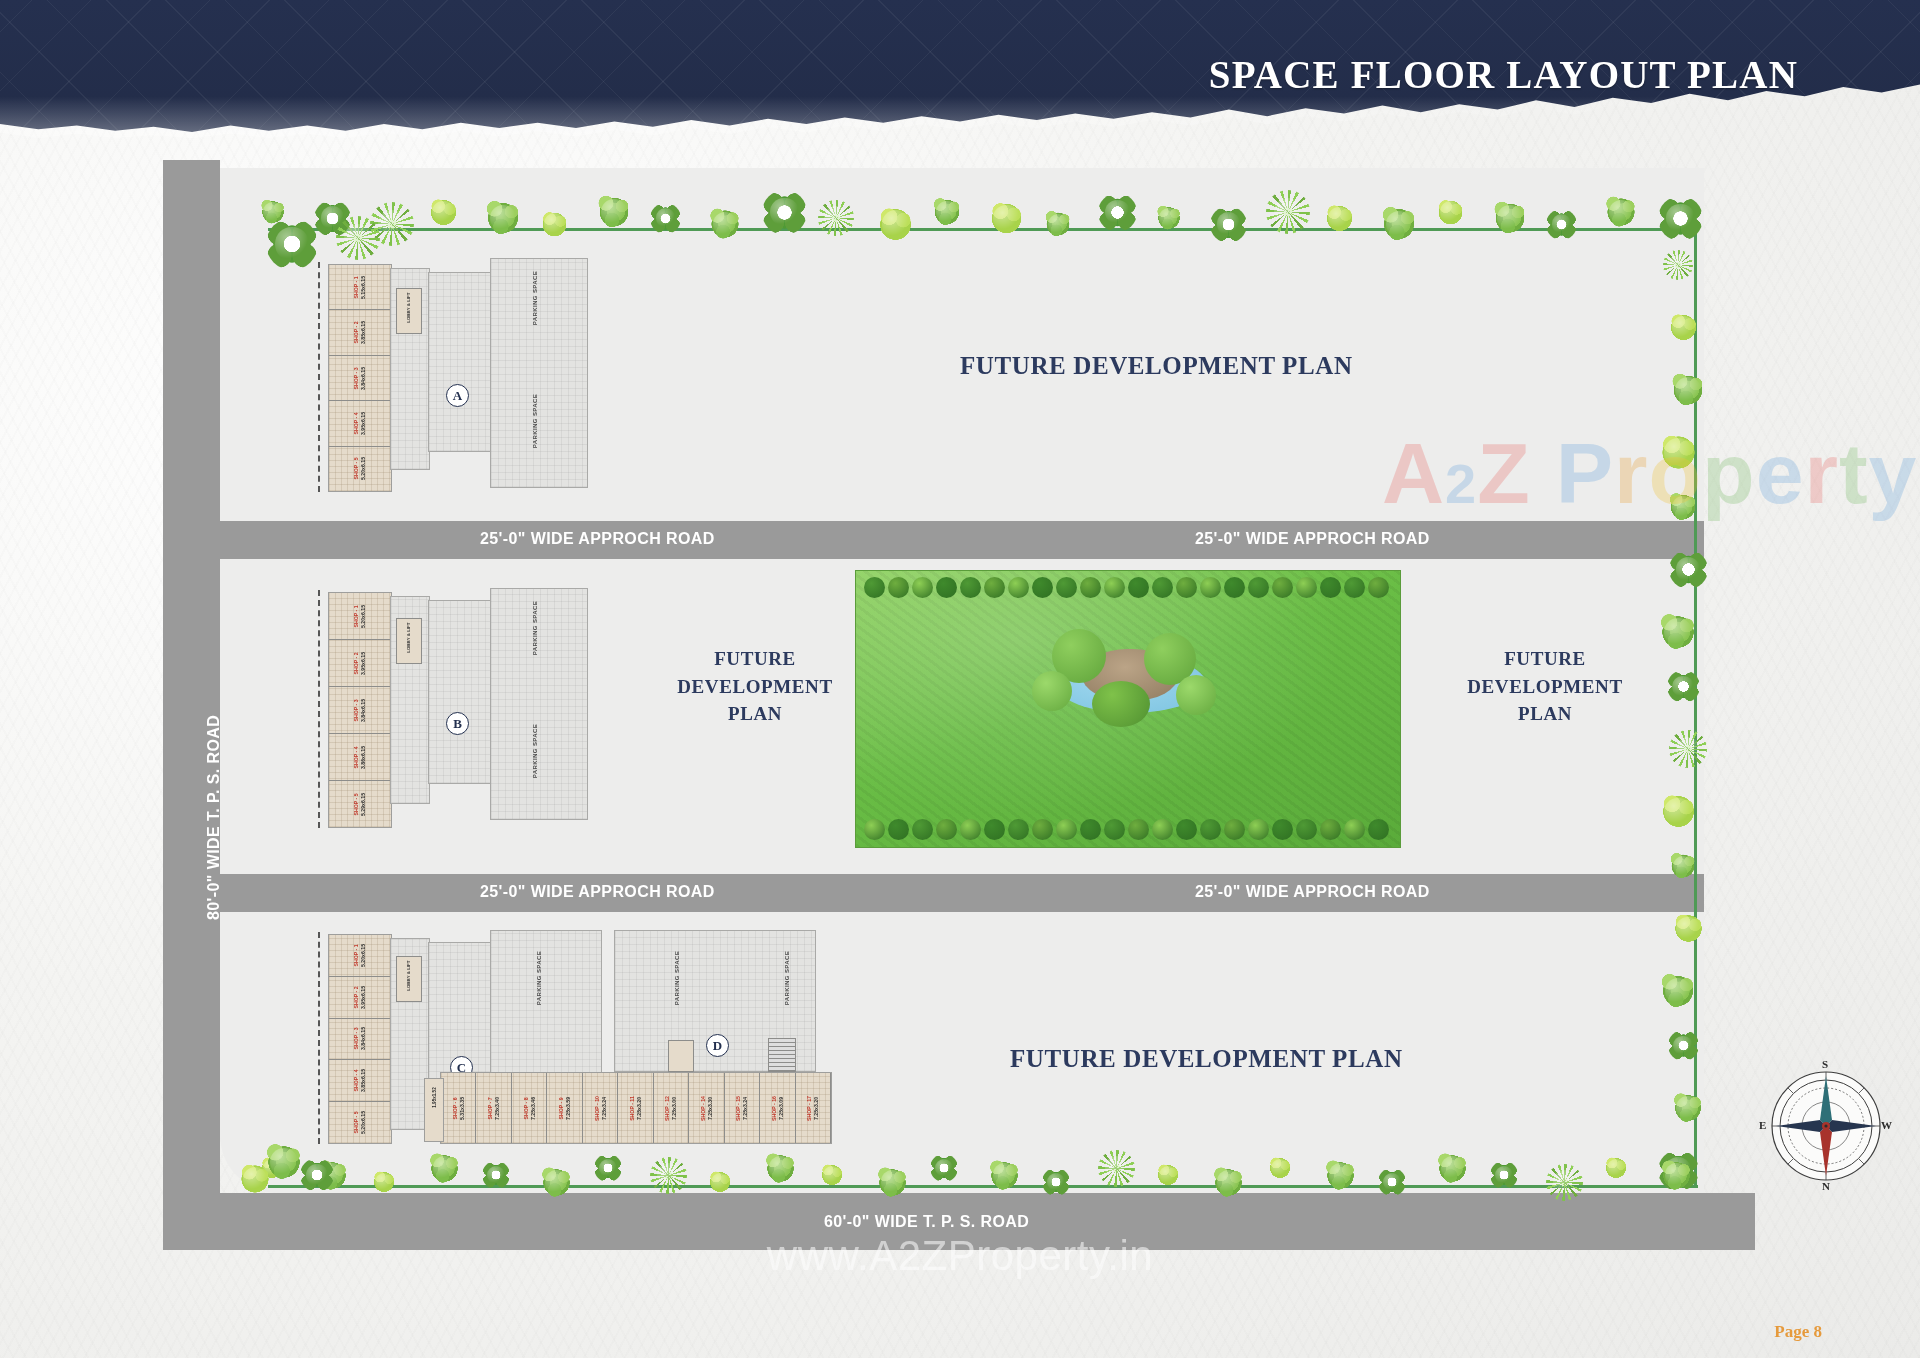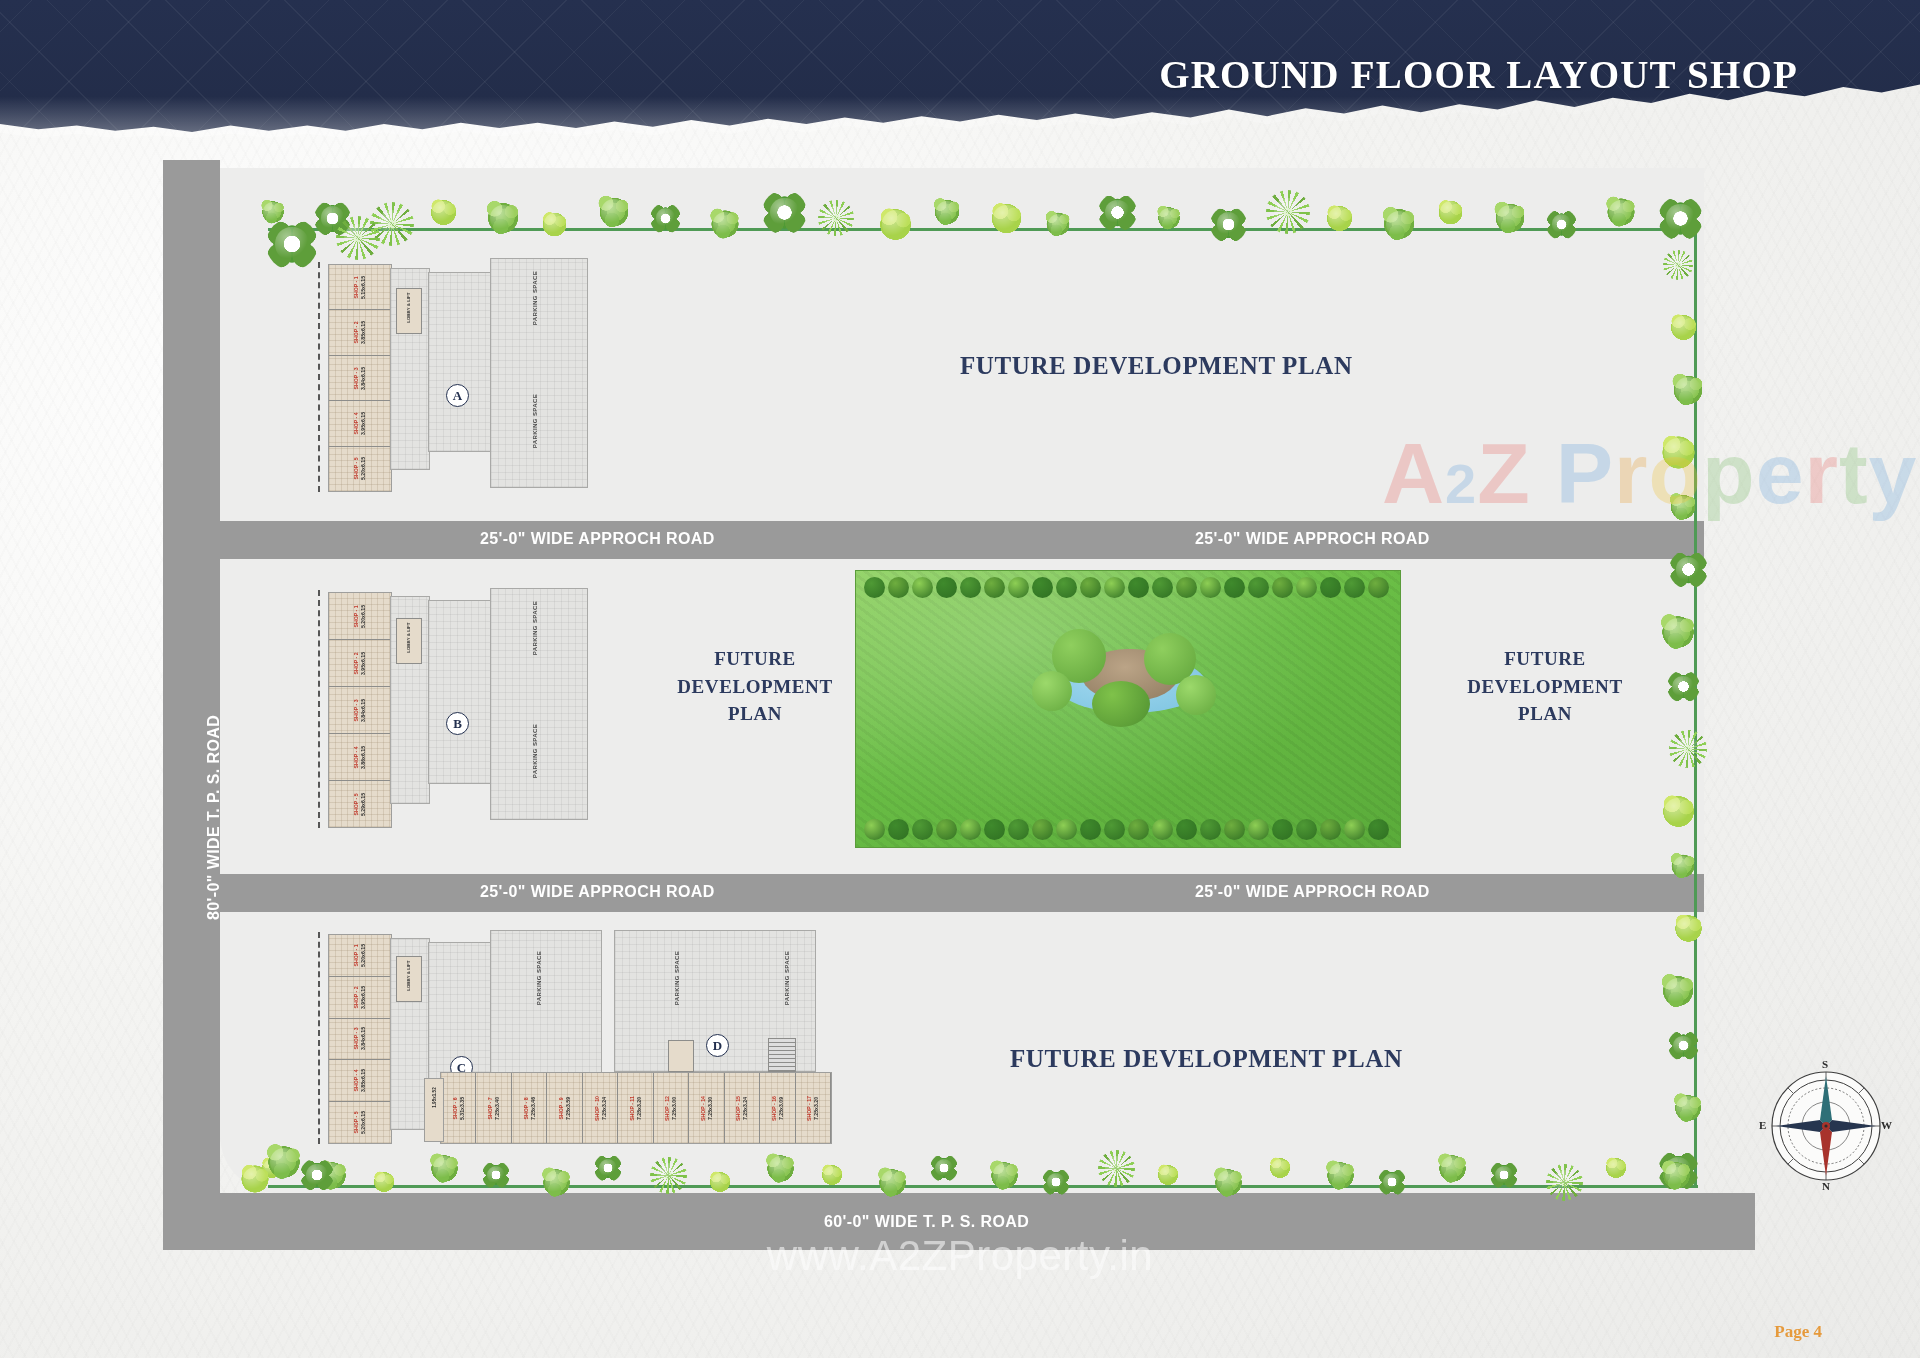--- a/index.html
+++ b/index.html
@@ -628,19 +628,19 @@
     <circle cx="64" cy="64" r="1.6" fill="#2b2b2b"></circle>
   </svg>
   <div class="cp-lbl" style="left:60px;top:-4px;">S</div>
   <div class="cp-lbl" style="left:60px;top:118px;">N</div>
   <div class="cp-lbl" style="left:119px;top:57px;">W</div>
   <div class="cp-lbl" style="left:-3px;top:57px;">E</div>
 </div>
 
 <div id="header"></div>
 <div id="header-edge"></div>
-<div id="plan-title">GROUND FLOOR LAYOUT SHOP</div>
+<div id="plan-title">SPACE FLOOR LAYOUT PLAN</div>
 
 <div id="wm-a2z">
   <span class="w-a">A</span><span class="w-2">2</span><span class="w-z">Z</span><span>&nbsp;</span><span id="wm-prop"><span style="color: rgb(111, 168, 220);">P</span><span style="color: rgb(232, 163, 60);">r</span><span style="color: rgb(240, 195, 60);">o</span><span style="color: rgb(127, 191, 111);">p</span><span style="color: rgb(111, 168, 220);">e</span><span style="color: rgb(232, 115, 111);">r</span><span style="color: rgb(127, 191, 111);">t</span><span style="color: rgb(111, 168, 220);">y</span></span>
 </div>
 <div id="wm-center">www.A2ZProperty.in</div>
-<div id="page-num">Page 4</div>
+<div id="page-num">Page 8</div>
 
 </body></html>

